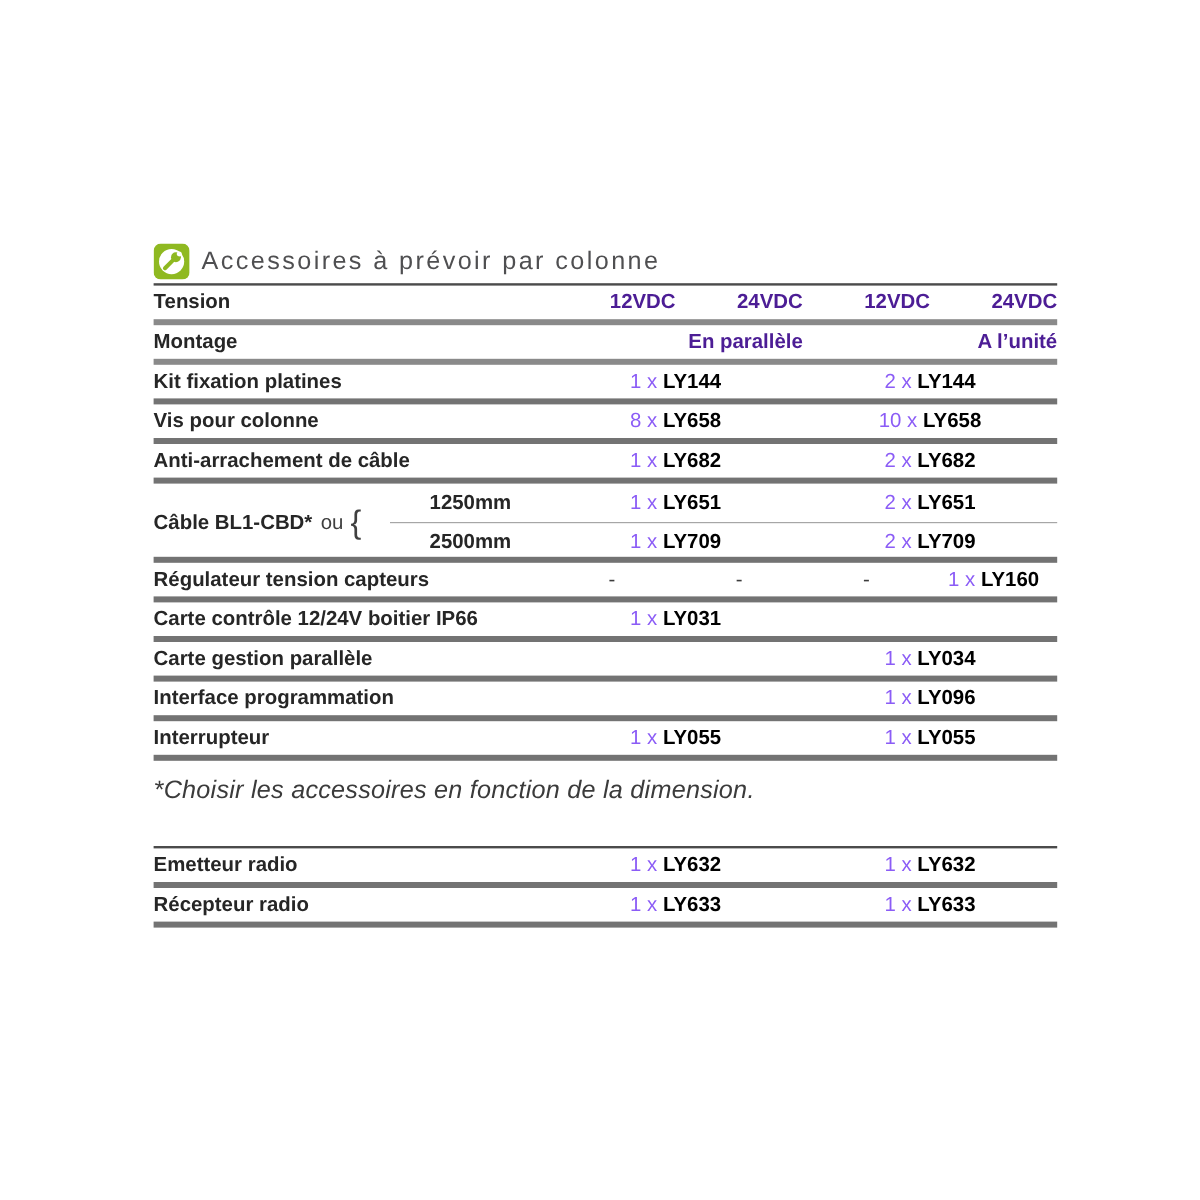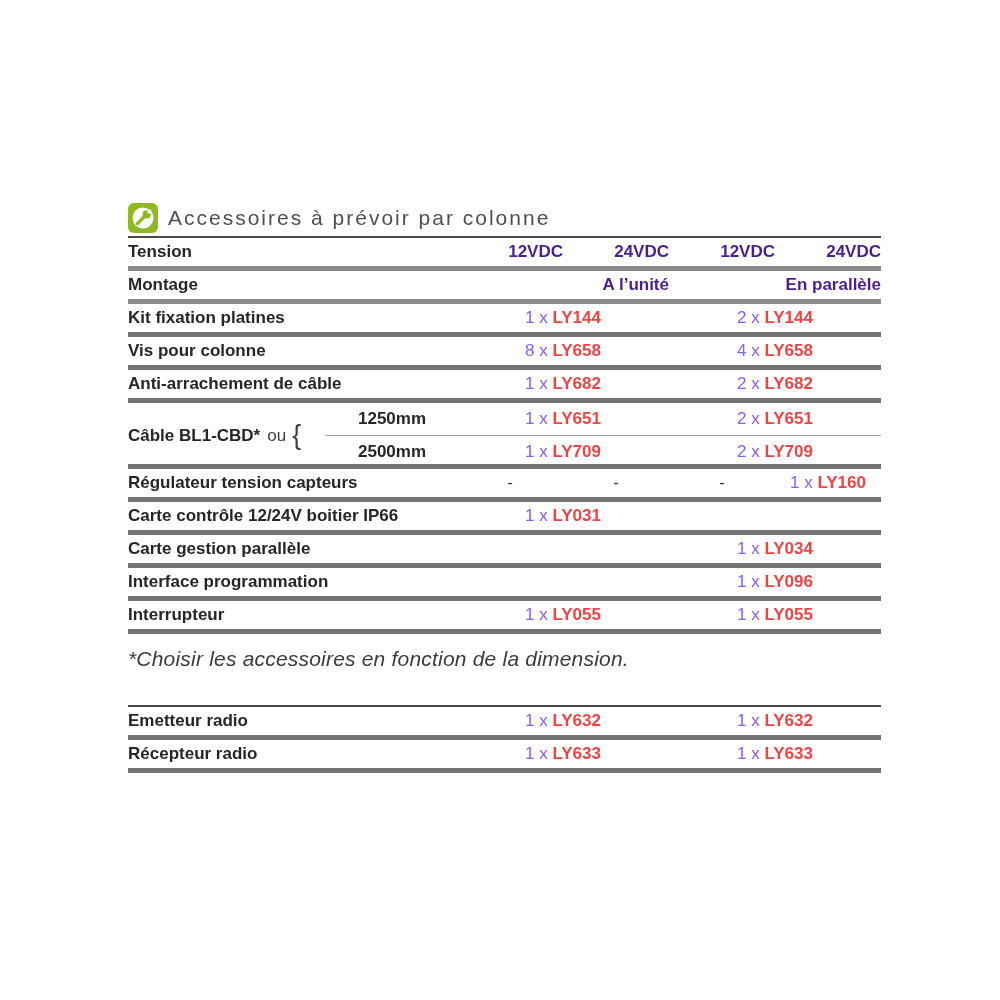--- a/index.html
+++ b/index.html
@@ -25,21 +25,21 @@
   .row {
     display:grid; align-items:center; height:33px;
     border-bottom:5px solid #737373;
   }
   .row.grouped   { grid-template-columns:329px 212px 212px; }
   .row.cols4     { grid-template-columns:329px 106px 106px 106px 106px; }
   .row.headline  { border-bottom-color:#8a8a8a; }
   .lbl  { font-weight:bold; color:#262626; white-space:nowrap; }
   .cell { text-align:center; white-space:nowrap; }
   .qty  { color:#8b5cf6; font-weight:400; }
-  .part { color:#ef4444; font-weight:bold;text-align:right; }
+  .part { color:#000000; font-weight:bold;text-align:right; }
   .dash { color:#3c3c3c; }
   .colhead { font-weight:bold; color:#4c1d95; text-align:right; }
 
   
   .row.cable { grid-template-columns:197px 556px; height:66px; }
   .cable-label { display:flex; align-items:center; white-space:nowrap; }
   .conn  { font-weight:400; color:#3f3f3f; margin:0 6px 0 7px;text-align:right; }
   .brace { font-weight:300; color:#3f3f3f; font-size:27px; line-height:1; }
   .cable-right { display:flex; flex-direction:column; }
   .subrow { display:grid; grid-template-columns:132px 212px 212px; align-items:center; height:32px; }
@@ -79,34 +79,34 @@
       <div class="row cols4 headline">
         <div class="lbl">Tension</div>
         <div class="cell colhead">12VDC</div>
         <div class="cell colhead">24VDC</div>
         <div class="cell colhead">12VDC</div>
         <div class="cell colhead">24VDC</div>
       </div>
 
       <div class="row grouped headline">
         <div class="lbl">Montage</div>
+        <div class="cell colhead">En parallèle</div>
         <div class="cell colhead">A l’unité</div>
-        <div class="cell colhead">En parallèle</div>
       </div>
 
       <div class="row grouped">
         <div class="lbl">Kit fixation platines</div>
         <div class="cell"><span class="qty">1 x</span> <span class="part">LY144</span></div>
         <div class="cell"><span class="qty">2 x</span> <span class="part">LY144</span></div>
       </div>
 
       <div class="row grouped">
         <div class="lbl">Vis pour colonne</div>
         <div class="cell"><span class="qty">8 x</span> <span class="part">LY658</span></div>
-        <div class="cell"><span class="qty">4 x</span> <span class="part">LY658</span></div>
+        <div class="cell"><span class="qty">10 x</span> <span class="part">LY658</span></div>
       </div>
 
       <div class="row grouped">
         <div class="lbl">Anti-arrachement de câble</div>
         <div class="cell"><span class="qty">1 x</span> <span class="part">LY682</span></div>
         <div class="cell"><span class="qty">2 x</span> <span class="part">LY682</span></div>
       </div>
 
       <div class="row cable">
         <div class="cable-label">

